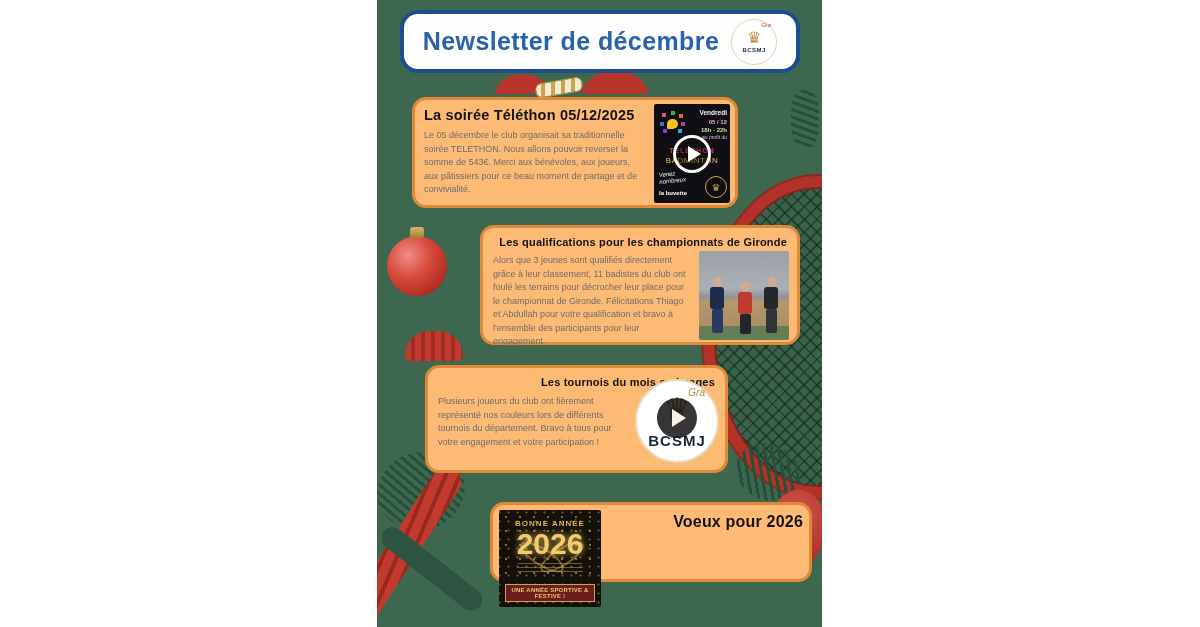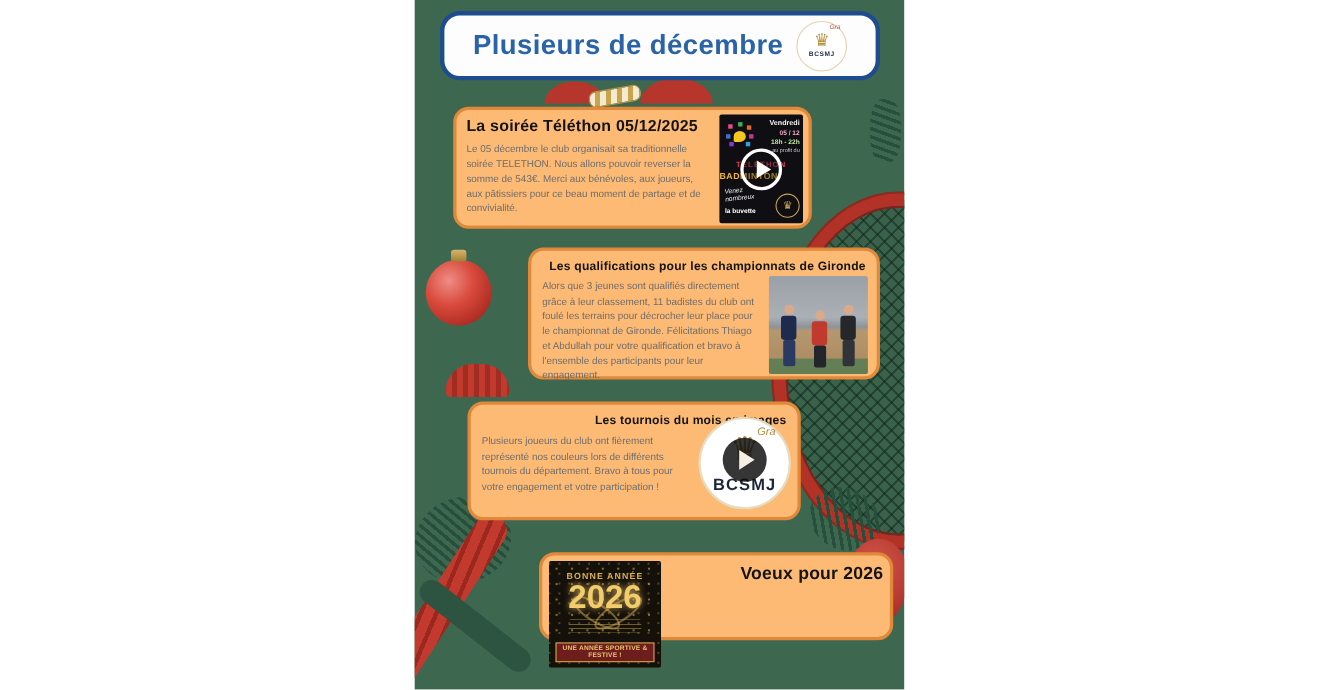--- a/index.html
+++ b/index.html
@@ -69,21 +69,21 @@
     background:#f6c520;border-radius:60% 60% 60% 15%;}
   .v-sun::after{content:"";position:absolute;left:2px;top:2px;width:4px;height:4px;background:#e84a8a;
     box-shadow:9px -2px 0 #3fb04e, 17px 1px 0 #e8682a, 19px 9px 0 #c23a8e, -2px 9px 0 #3f6fd0, 1px 16px 0 #7a3fd0, 16px 16px 0 #2aa7e0;}
   .v-meta{position:absolute;right:3px;top:5px;text-align:right;line-height:1.35;}
   .v-l1{font-size:6.5px;font-weight:bold;color:#f2f2f2;}
   .v-l2{font-size:6px;font-weight:bold;color:#f2a9c4;}
   .v-l3{font-size:6px;font-weight:bold;color:#bfe3a0;}
   .v-l4{font-size:5px;color:#c9c9c9;}
   .v-t1{position:absolute;left:0;right:0;top:43px;text-align:center;font-size:7px;font-weight:bold;
     color:#e23a5e;letter-spacing:1px;}
-  .v-t2{position:absolute;left:0;right:0;top:52px;font-size:8px;font-weight:bold;
+  .v-t2{position:absolute;left:0;right:0;top:52px;text-align:center;font-size:8px;font-weight:normal;
     color:#f0b73a;letter-spacing:.5px;}
   .v-script{position:absolute;left:5px;bottom:19px;font-style:italic;font-size:6px;color:#eeeeee;
     transform:rotate(-6deg);width:40px;line-height:1.2;}
   .v-foot{position:absolute;left:5px;bottom:7px;font-size:6px;font-weight:bold;color:#ffffff;}
   .v-logo{position:absolute;right:3px;bottom:5px;width:20px;height:20px;border:1px solid #c9a44c;
     border-radius:50%;color:#c9a44c;font-size:10px;display:flex;align-items:center;justify-content:center;}
   .play-light{position:absolute;left:50%;top:50%;transform:translate(-50%,-50%);width:38px;height:38px;
     border-radius:50%;background:rgba(20,20,20,.35);border:3px solid #ffffff;box-sizing:border-box;cursor:pointer;}
   .play-light::after{content:"";position:absolute;left:12px;top:8px;border-left:13px solid #ffffff;
     border-top:8px solid transparent;border-bottom:8px solid transparent;}
@@ -153,21 +153,21 @@
     <div class="deco candy"></div>
     <div class="deco fan"></div>
     <div class="deco pine pine-left"></div>
     <div class="deco pine pine-br"></div>
     <div class="deco sprig-tr"></div>
     <div class="deco grip"></div>
     <div class="deco green-stick"></div>
     <div class="deco red-br"></div>
 
     <div class="hdr">
-      <span class="hdr-title">Plusieurs de décembre</span>
+      <span class="hdr-title">Newsletter de décembre</span>
       <span class="logo-badge">
         <span class="script">Gra</span>
         <span class="crown">♛</span>
         <span class="club">BCSMJ</span>
       </span>
     </div>
 
     <section class="box sec1">
       <div class="t-left">La soirée Téléthon 05/12/2025</div>
       <div class="body-txt">Le 05 décembre le club organisait sa traditionnelle soirée TELETHON. Nous allons pouvoir reverser la somme de 543€. Merci aux bénévoles, aux joueurs, aux pâtissiers pour ce beau moment de partage et de convivialité.</div>

